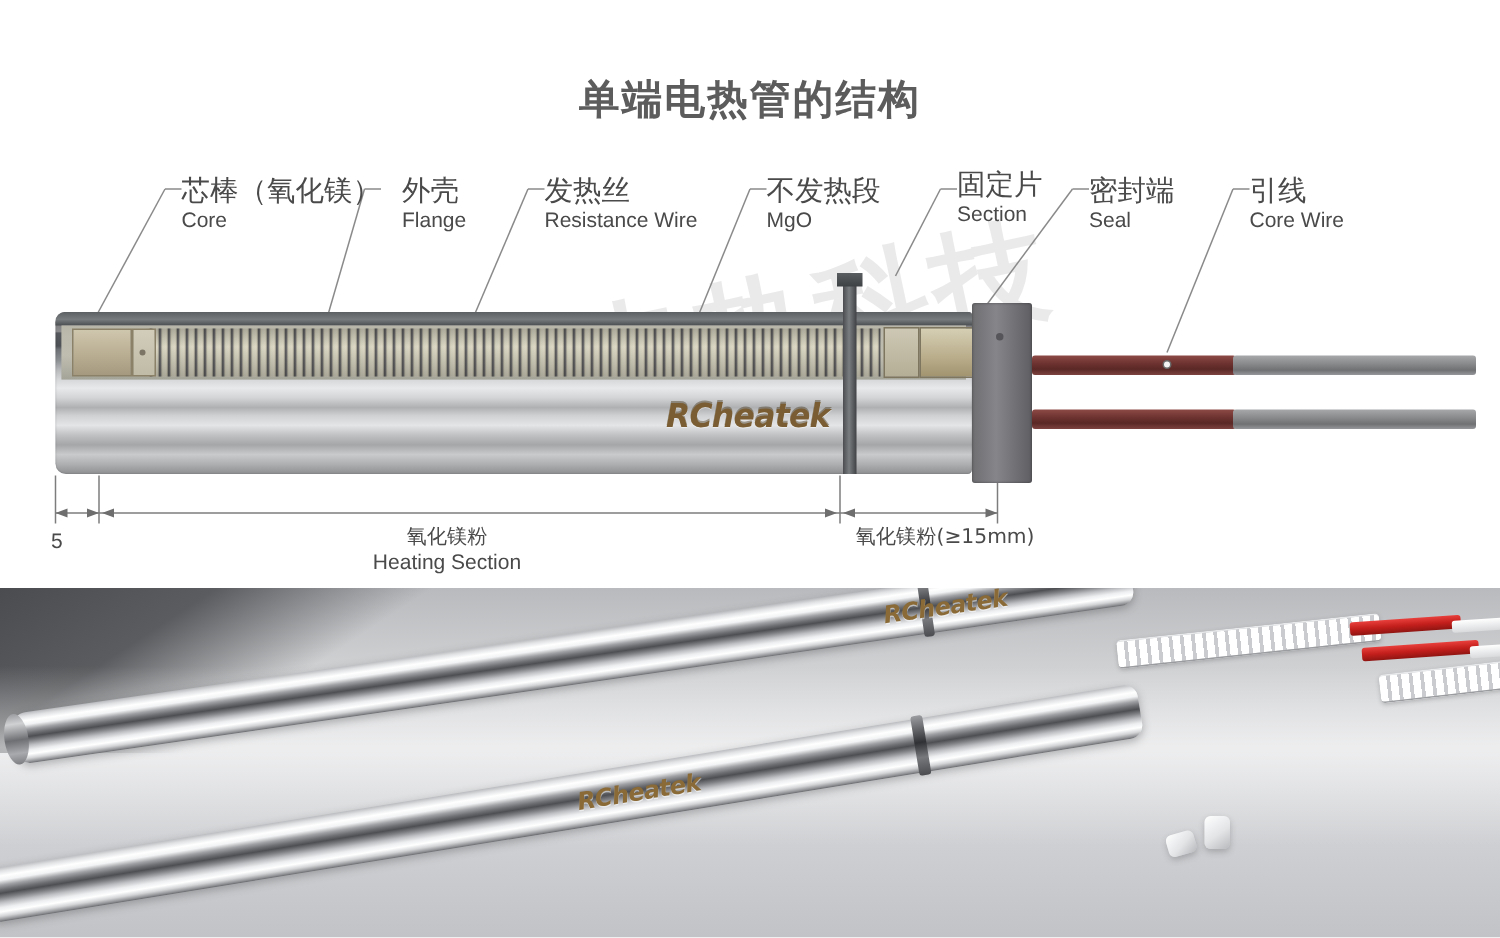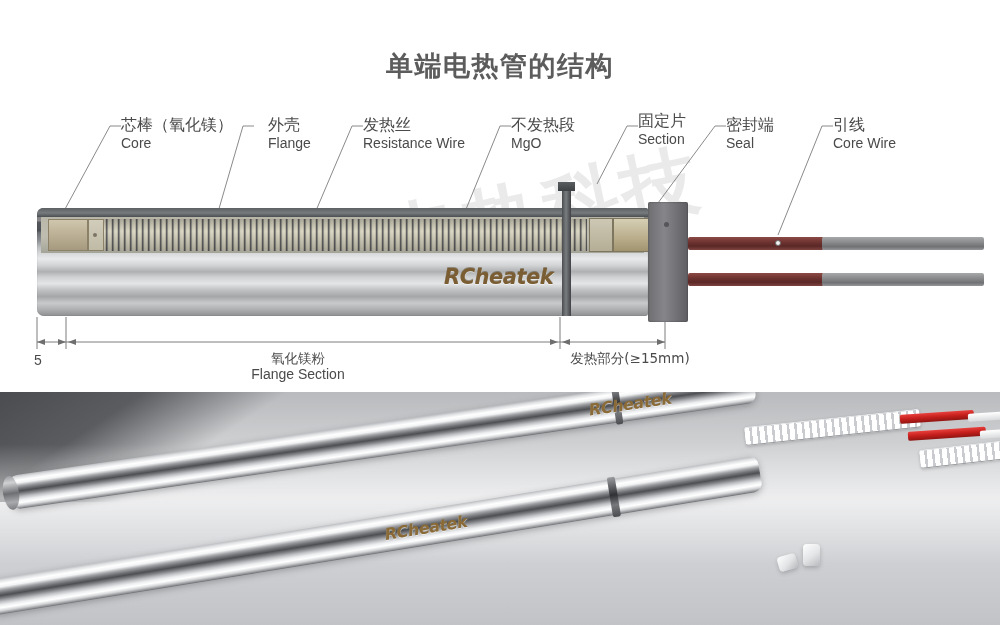--- a/index.html
+++ b/index.html
@@ -22,21 +22,21 @@
   .wm{
     position:absolute;color:rgba(120,120,120,.16);font-weight:bold;
     font-family:"DejaVu Sans","Liberation Sans",sans-serif;
     white-space:nowrap;pointer-events:none;user-select:none;
   }
   #wm-diagram{left:226px;top:145px;font-size:76px;transform:rotate(-12deg);
     color:rgba(130,130,130,.17);letter-spacing:4px;}
 
   
   .callout{position:absolute;color:#4a4a4a;line-height:1.18;white-space:nowrap;}
-  .callout .cn{font-size:16px;font-family:"DejaVu Sans","Liberation Sans",sans-serif;}
+  .callout .cn{font-size:19px;font-family:"DejaVu Sans","Liberation Sans",sans-serif;}
   .callout .en{font-size:14px;font-family:Liberation Sans, sans-serif;}
 
   
   #leaders{position:absolute;left:0;top:0;width:1000px;height:392px;}
 
   
   #heater{position:absolute;left:37px;top:176px;width:640px;height:108px;}
 
   
   .tube-body{
@@ -308,24 +308,24 @@
 
     <div class="lead lead-red" id="lead1-red"></div>
     <div class="lead lead-gray" id="lead1-gray"></div>
     <div class="lead lead-red" id="lead2-red"></div>
     <div class="lead lead-gray" id="lead2-gray"></div>
     <div class="lead-dot" style="left:775px;top:208px;"></div>
 
     <div id="dim-5">5</div>
     <div class="dim-text" id="dim-heating">
       <div class="cn">氧化镁粉</div>
-      <div class="en">Flange Section</div>
+      <div class="en">Heating Section</div>
     </div>
     <div class="dim-text" id="dim-nonheat">
-      <div class="cn">发热部分(≥15mm)</div>
+      <div class="cn">氧化镁粉(≥15mm)</div>
     </div>
   </div>
 
   <div id="photo-panel">
     <div id="photo-dark-corner"></div>
     <div id="photo-sheen"></div>
 
     <div class="ptube" style="left:10px;top:84px;width:752px;height:34px;transform:rotate(-8.2deg);transform-origin:left center;">
       <div class="shell"></div>
       <div class="cap"></div>

